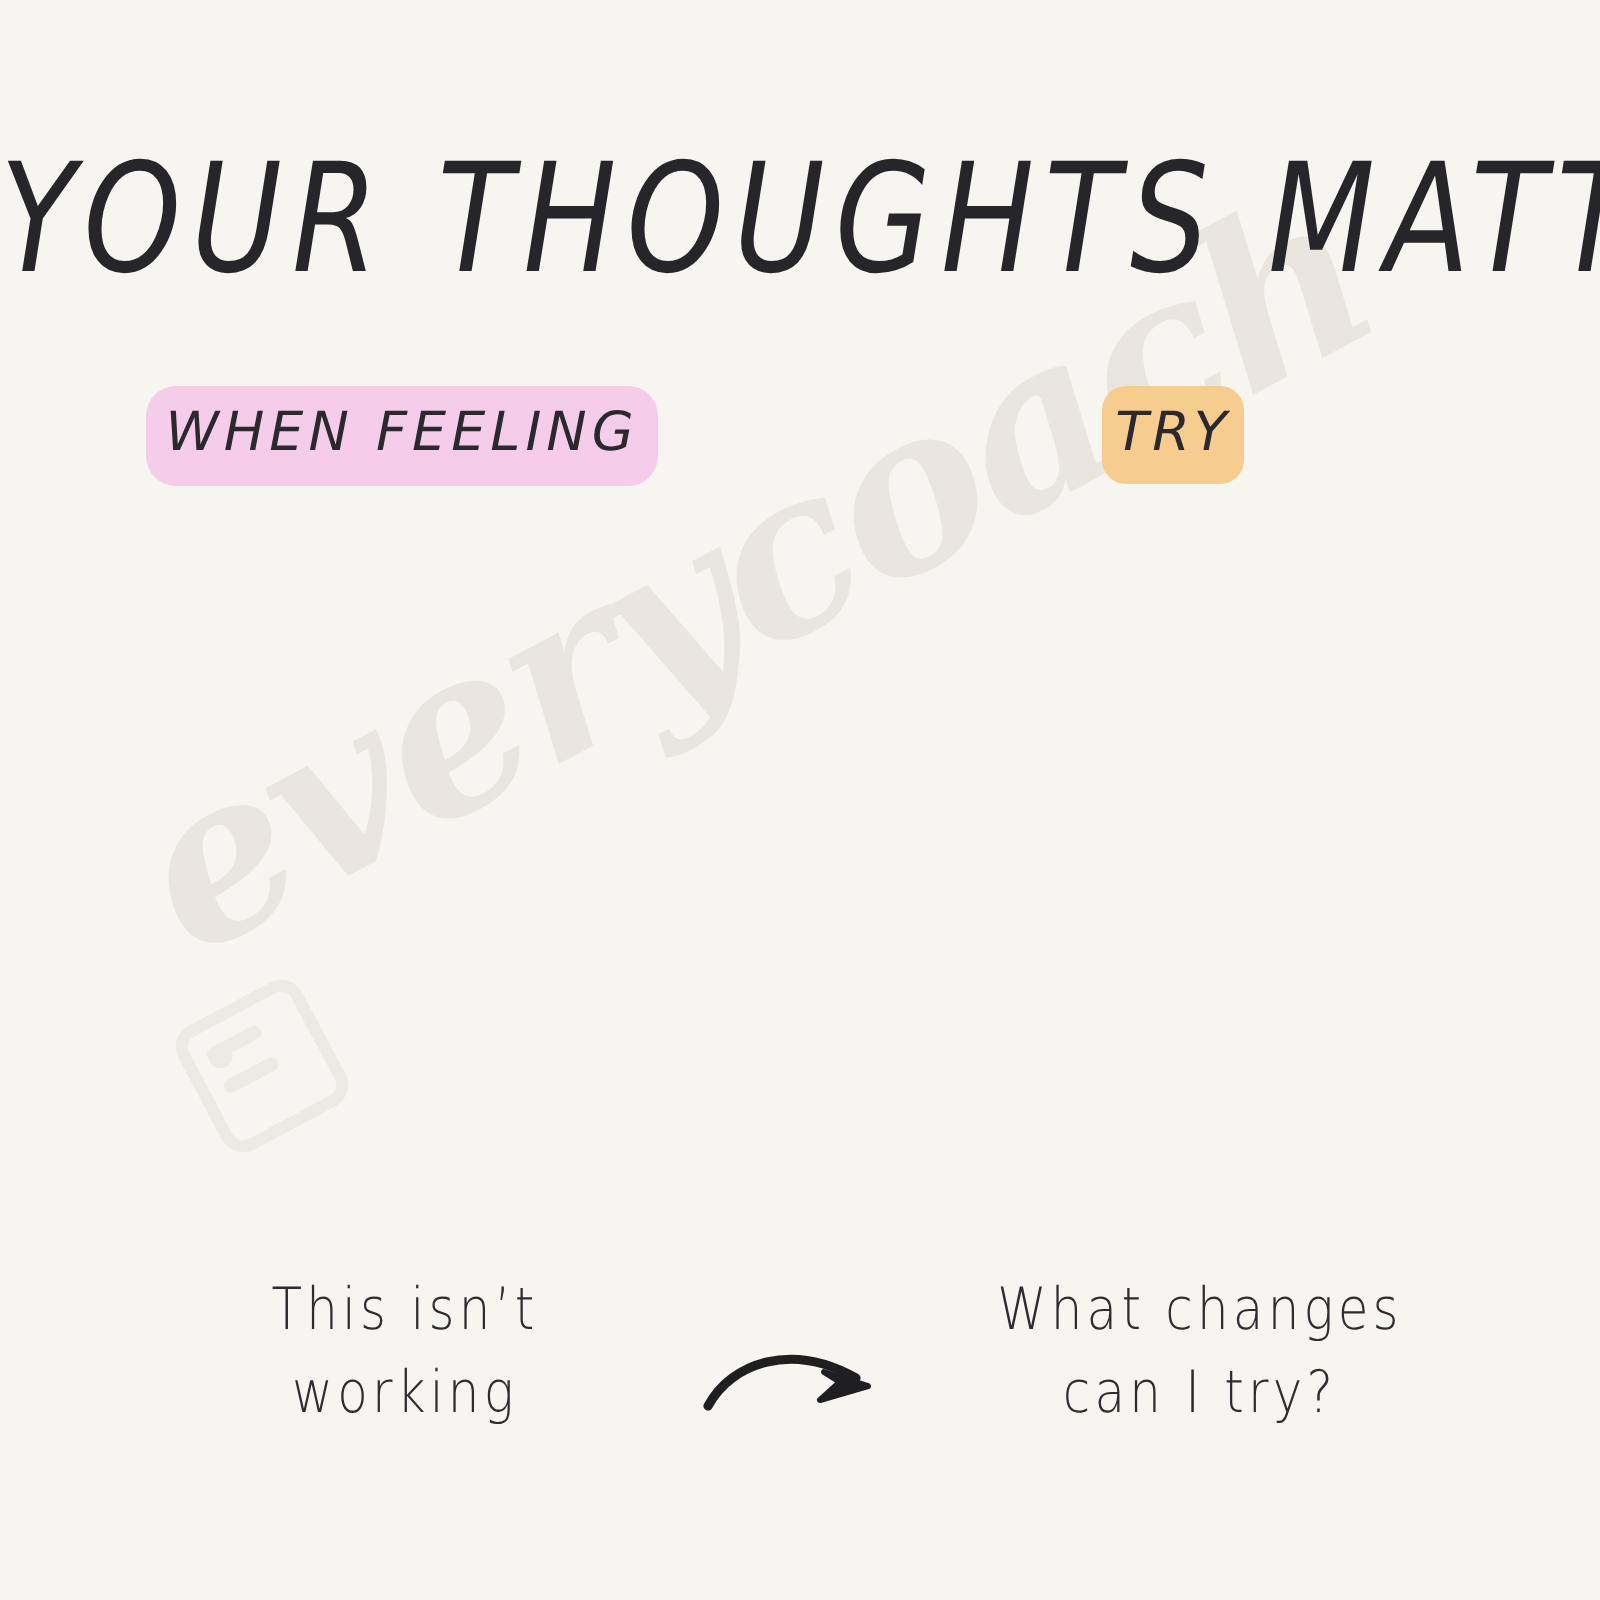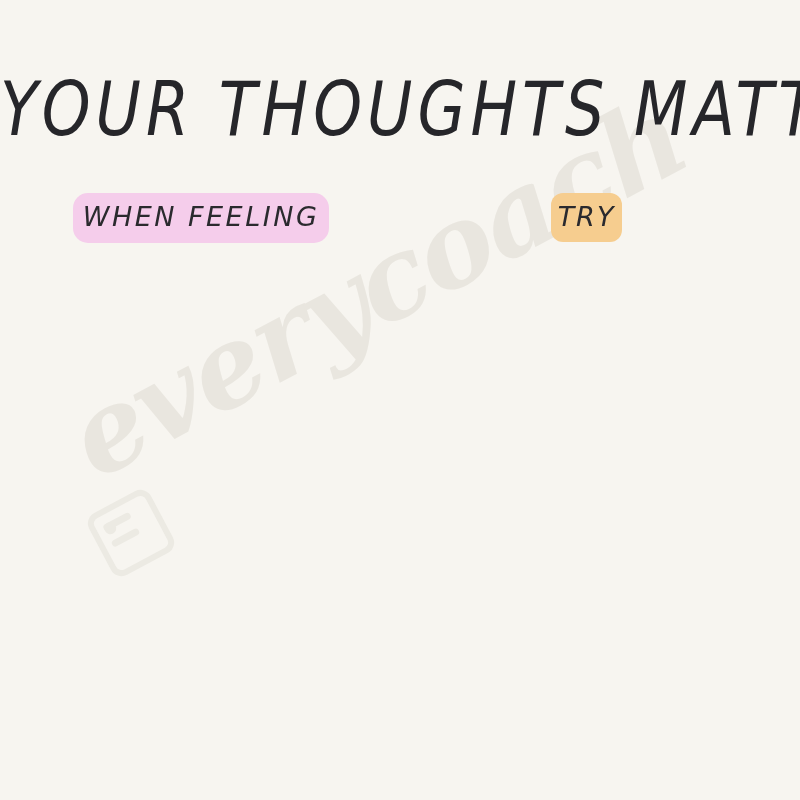--- a/index.html
+++ b/index.html
@@ -215,15 +215,31 @@
       <span>WHEN FEELING</span>
     </div>
 
     <div class="badge" id="badge-try">
       <span>TRY</span>
     </div>
 
 
 
 
+    <div class="row" id="row-3">
+      <div class="cell cell-left">
+        <div>This isn’t</div>
+        <div>working</div>
+      </div>
+      <div class="arrow-cell">
+        <svg viewBox="0 0 100 48" xmlns="http://www.w3.org/2000/svg">
+          <path d="M2,36 C14,14 44,4 76,22" fill="none" stroke="#1f1f22" stroke-width="4.6" stroke-linecap="round"></path>
+          <path d="M82,26 L60,19 L68,24 L58,33 Z" fill="#1f1f22" stroke="#1f1f22" stroke-width="3" stroke-linejoin="round"></path>
+        </svg>
+      </div>
+      <div class="cell cell-right">
+        <div>What changes</div>
+        <div>can I try?</div>
+      </div>
+    </div>
 
   </div>
 </div>
 
 </body></html>

